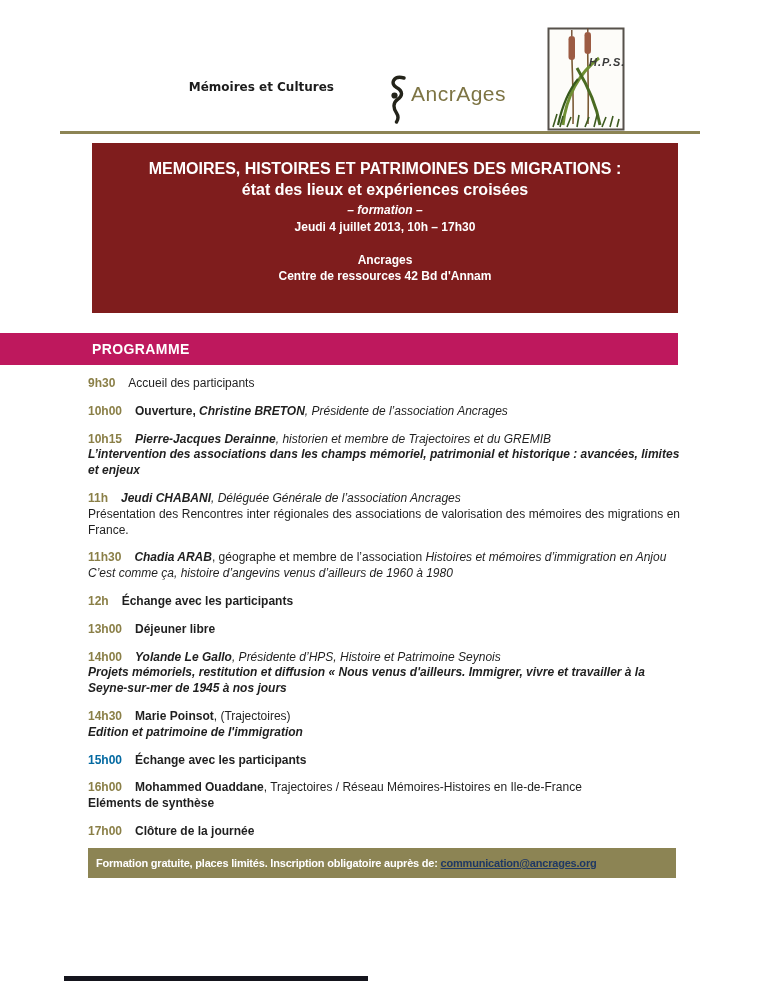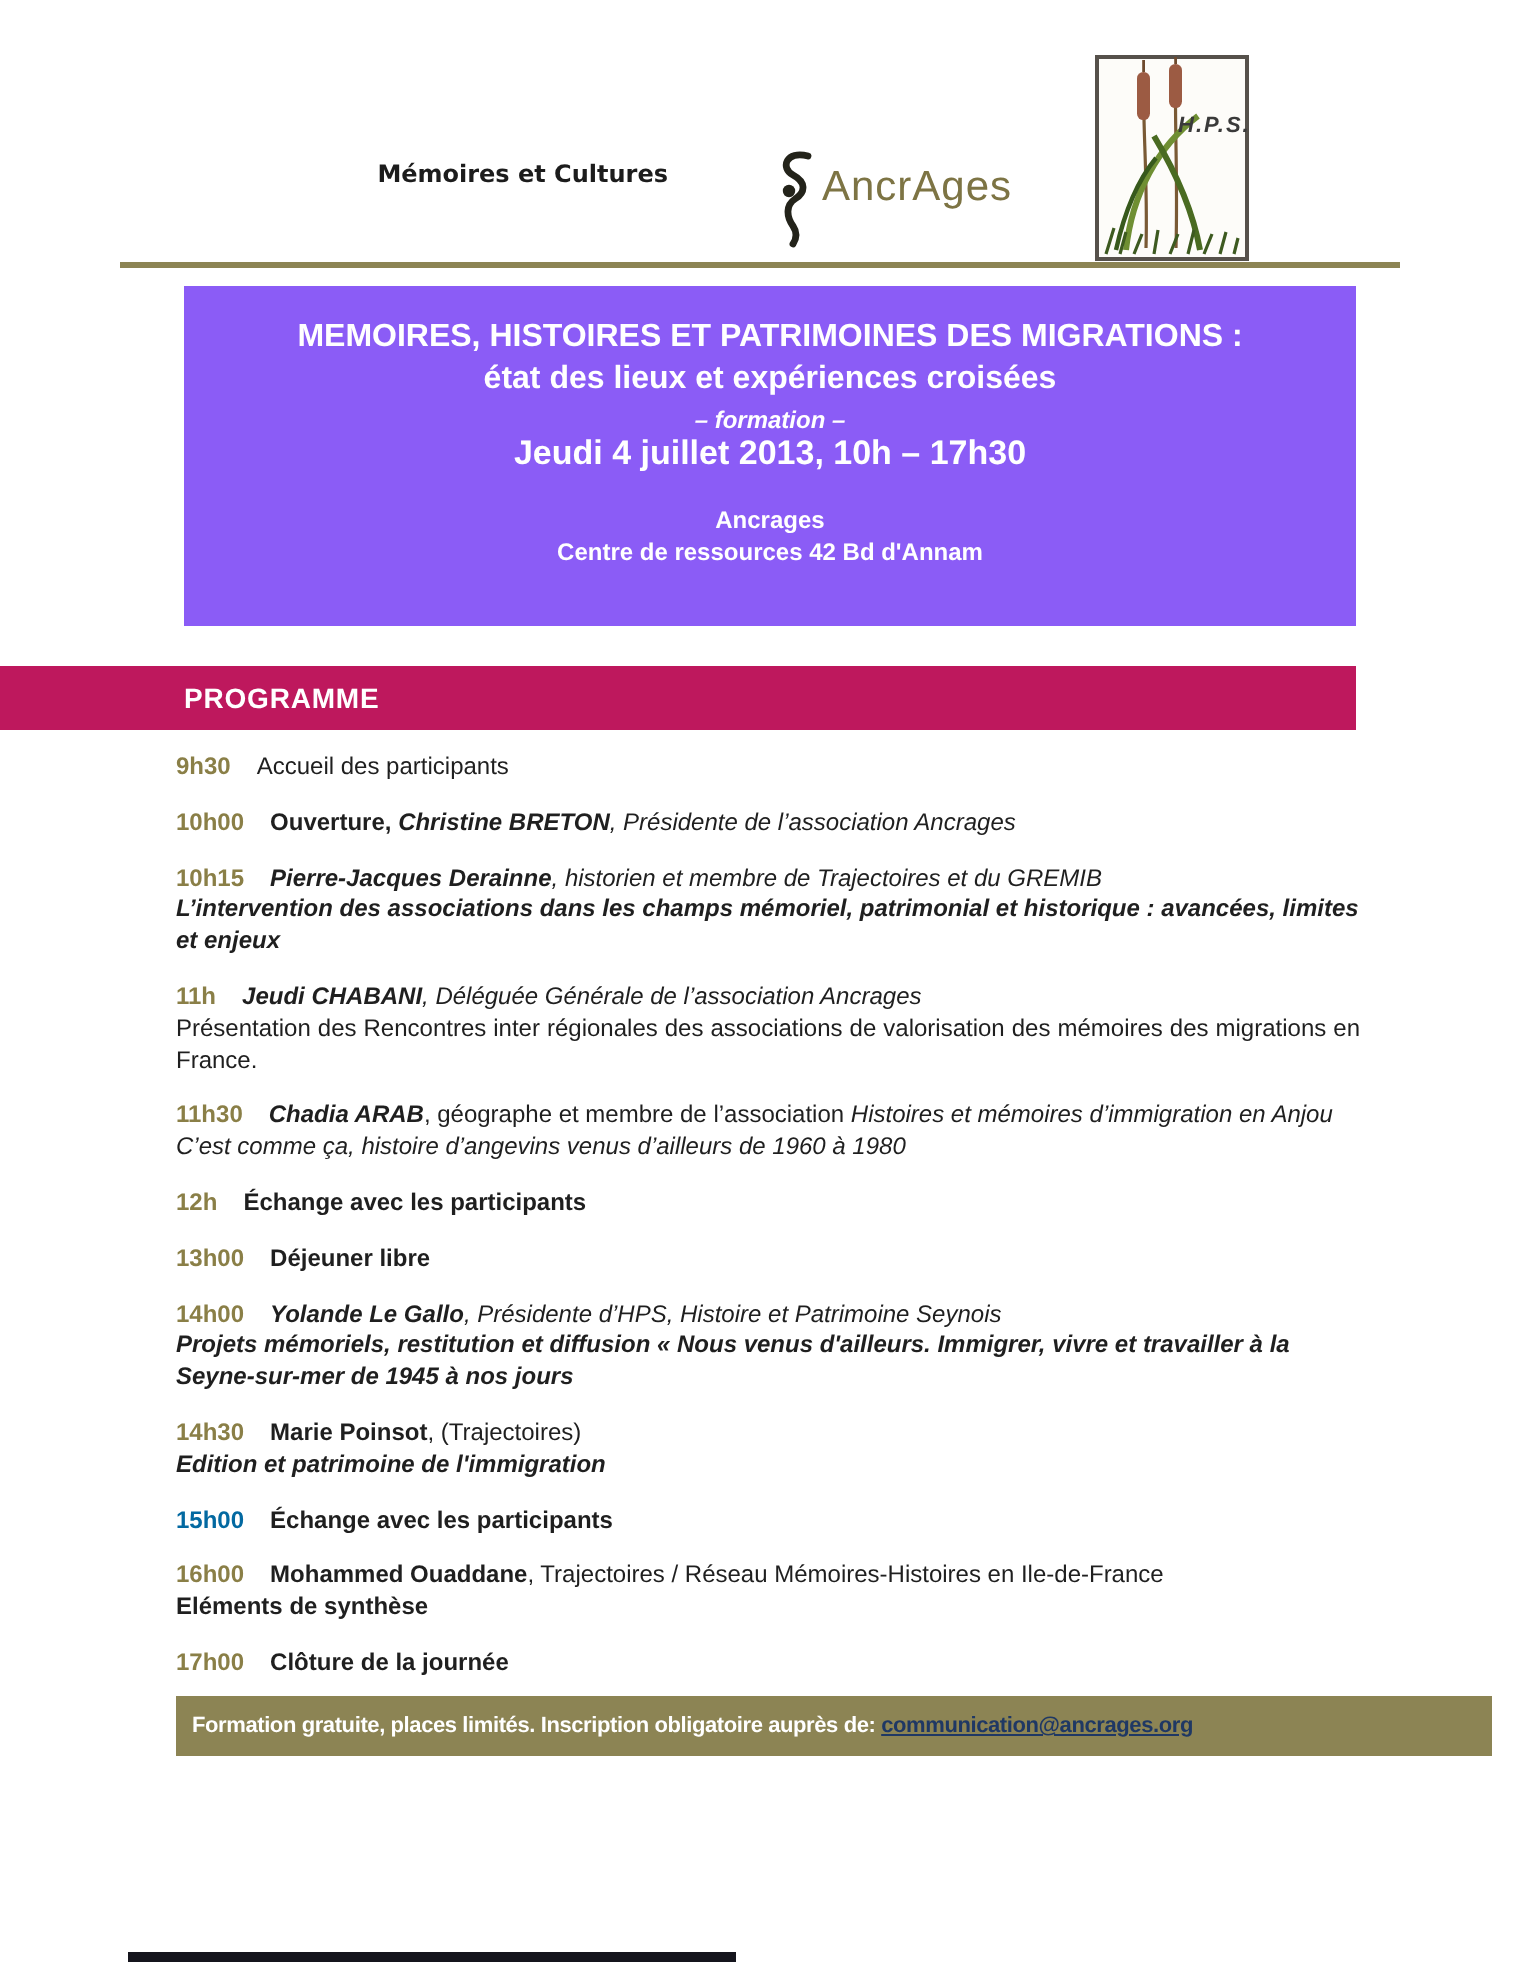--- a/index.html
+++ b/index.html
@@ -12,34 +12,34 @@
   .traj-title{font-family:"DejaVu Sans", sans-serif;font-size:27px;font-weight:800;color:#151515;letter-spacing:.5px;line-height:30px;}
   .traj-sub{font-family:"DejaVu Sans", sans-serif;font-size:12px;font-weight:600;color:#1c1c1c;text-align:right;padding-right:6px;margin-top:-2px;}
   .ancr{position:absolute;left:388px;top:74px;display:flex;align-items:center;height:50px;}
   .ancr-label{font-size:21px;color:#7d7444;letter-spacing:.5px;margin-left:3px;margin-top:-10px;}
   .hps{position:absolute;left:547px;top:27px;width:78px;height:104px;}
   .rule{position:absolute;left:60px;top:131px;width:640px;height:3px;}
   
   .header-box{position:absolute;left:92px;top:143px;width:586px;height:170px;color:#fff;font-weight:bold;text-align:center;box-sizing:border-box;padding-top:15px;}
   .ht{font-size:16px;line-height:21px;}
   .hfmt{font-size:12px;line-height:17px;font-style:italic;margin-top:2px;}
-  .hdate{font-size:17px;line-height:16px;}
+  .hdate{font-size:12px;line-height:16px;}
   .hv{font-size:12px;line-height:16px;}
   .hv-first{margin-top:17px;}
   
   .prog-bar{position:absolute;left:0;top:333px;width:678px;height:32px;color:#fff;font-size:14px;font-weight:bold;line-height:32px;padding-left:92px;box-sizing:border-box;letter-spacing:.4px;}
   .prog-list{position:absolute;left:88px;top:376px;width:592px;font-size:12px;line-height:15.8px;}
   .entry{margin-bottom:12px;}
   .time{font-weight:bold;margin-right:13px;}
   .seg-b{font-weight:bold;}
   .seg-i{font-style:italic;}
   .seg-bi{font-weight:bold;font-style:italic;}
   .just{text-align:justify;}
   
-  .reg-box{position:absolute;left:88px;top:848px;width:658px;box-sizing:border-box;padding:7px 8px;color:#fff;font-weight:bold;font-size:11px;letter-spacing:-.2px;line-height:16px;}
+  .reg-box{position:absolute;left:88px;top:848px;width:588px;box-sizing:border-box;padding:7px 8px;color:#fff;font-weight:bold;font-size:11px;letter-spacing:-.2px;line-height:16px;}
   .reg-line{white-space:nowrap;overflow:hidden;}
   .seg-link{text-decoration:underline;cursor:pointer;}
   
   .footer-note{position:absolute;left:60px;top:934px;width:640px;text-align:center;font-size:10.5px;font-style:italic;color:#1d1d1d;}
   .page-edge{position:absolute;left:64px;top:976px;width:304px;height:5px;}
 </style>
 </head>
 <body>
 
 <div class="page">
@@ -68,21 +68,21 @@
       <path d="M16 98 C19 70 32 46 52 31" stroke="#6f8f33" stroke-width="3" fill="none"></path>
       <path d="M53 98 C49 76 39 56 30 41" stroke="#4a6b22" stroke-width="3" fill="none"></path>
       <path d="M11 98 C15 80 22 63 31 52" stroke="#37591c" stroke-width="2.2" fill="none"></path>
       <path d="M6 100 L10 87 M13 100 L16 89 M20 100 L24 90 M30 100 L32 88 M38 100 L42 90 M47 100 L50 88 M55 100 L59 90 M63 100 L66 89 M70 100 L72 92" stroke="#3d5a20" stroke-width="1.6"></path>
       <text x="42" y="39" font-size="11" font-family="Liberation Sans, sans-serif" font-weight="bold" font-style="italic" letter-spacing="1" fill="#3a3a3a">H.P.S.</text>
     </svg>
   </div>
 
   <div class="rule" style="background: rgb(140, 132, 84);"></div>
 
-  <div class="header-box" style="background: #8b5cf6;">
+  <div class="header-box" style="background: #7f1d1d;">
     <div class="ht">MEMOIRES, HISTOIRES ET PATRIMOINES DES MIGRATIONS :</div>
     <div class="ht">état des lieux et expériences croisées</div>
     <div class="hfmt">– formation –</div>
     <div class="hdate">Jeudi 4 juillet 2013, 10h – 17h30</div>
     <div class="hv hv-first">Ancrages</div>
     <div class="hv">Centre de ressources 42 Bd d'Annam</div>
   </div>
 
   <div class="prog-bar" style="background: #be185d;">PROGRAMME</div>
 

